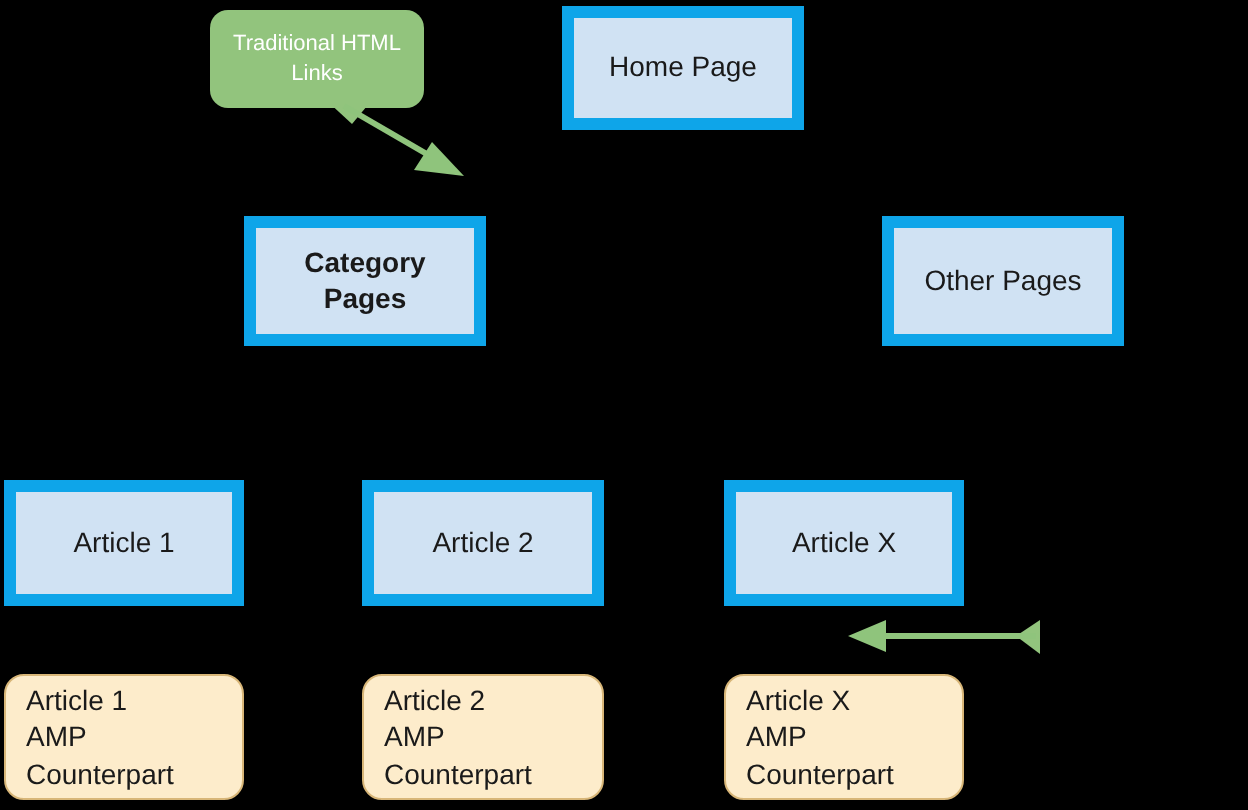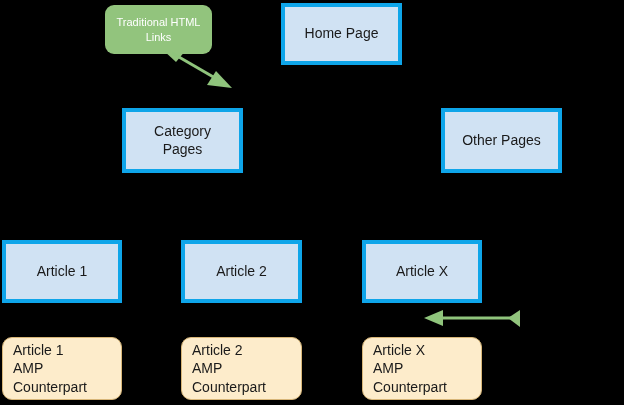--- a/index.html
+++ b/index.html
@@ -19,21 +19,21 @@
     position: absolute;
     box-sizing: border-box;
     display: flex;
     align-items: center;
     justify-content: center;
     text-align: center;
     line-height: 1.22;
   }
   .blue-box {
     background: #d0e2f3;
-    border: 4px solid #0ea5e9;
+    border: 6px solid #0ea5e9;
     color: #1a1a1a;
     font-size: 14px;
   }
   .amp-box {
     background: #fdeccb;
     border: 1px solid #d8b678;
     border-radius: 10px;
     color: #1a1a1a;
     font-size: 14px;
     justify-content: flex-start;
@@ -61,21 +61,21 @@
 </head>
 <body>
 
 <div id="canvas">
 
   <div class="node blue-box" style="left:281px; top:3px; width:121px; height:62px;">
     <span>Home Page</span>
   </div>
 
   <div class="node blue-box" style="left:122px; top:108px; width:121px; height:65px;">
-    <span style="white-space:pre-line; max-width:90px;">Category Pages</span>
+    <span style="white-space:pre-line; max-width:90px;font-weight:bold;">Category Pages</span>
   </div>
 
 
   <div class="node blue-box" style="left:441px; top:108px; width:121px; height:65px;">
     <span>Other Pages</span>
   </div>
 
   <div class="node blue-box" style="left:2px; top:240px; width:120px; height:63px;">
     <span>Article 1</span>
   </div>

